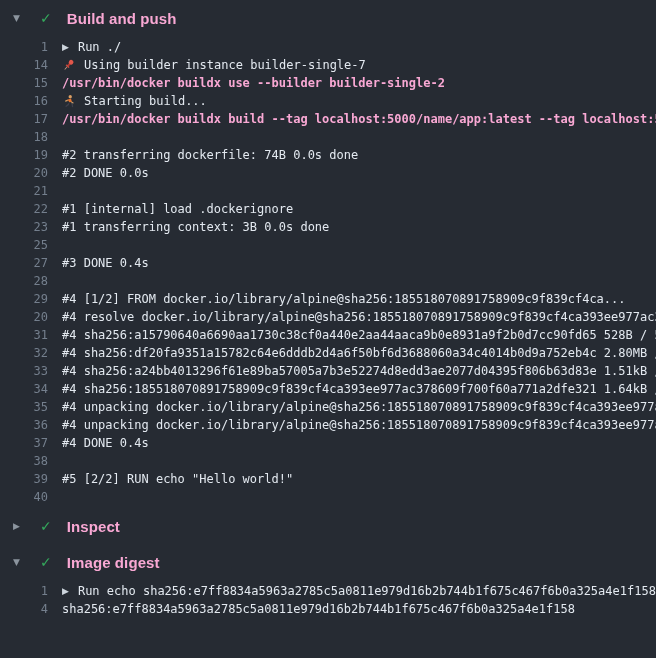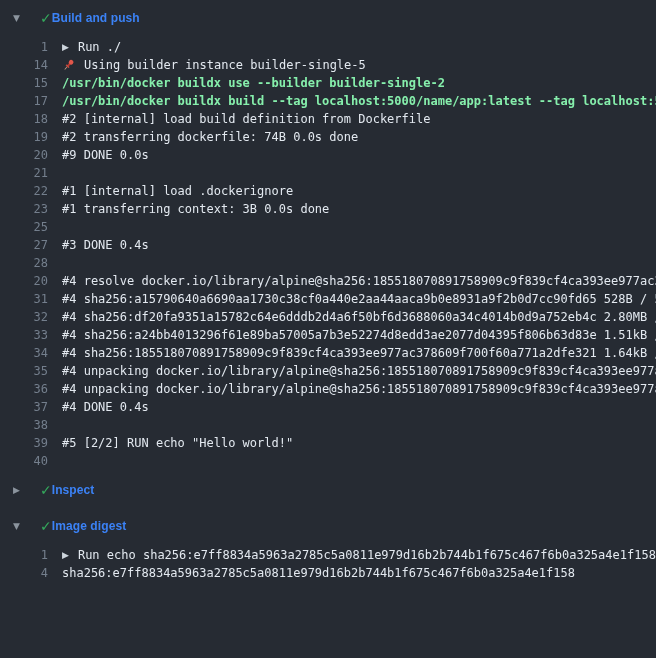--- a/index.html
+++ b/index.html
@@ -20,21 +20,22 @@
     width:12px; flex-shrink:0;
     font-size:9px; color:#8b949e; text-align:left;
     font-family:"DejaVu Sans", sans-serif;
   }
   .check {
     margin-left:15px; flex-shrink:0;
     color:#34a85c; font-weight:bold; font-size:14px;
     font-family:"DejaVu Sans", sans-serif;
   }
   .step-title {
-    font-size:12px; font-weight:bold; color:#3b82f6;
+    margin-left:15px;
+    font-size:15px; font-weight:bold; color:#f9a8d4;
     letter-spacing:.1px;
   }
 
   .step-lines { padding:2px 0 2px 0; }
   .log-line {
     display:flex; align-items:center;
     height:18px;
     font-family:"DejaVu Sans Mono","Liberation Mono",monospace;
     font-size:12px; line-height:18px;
     white-space:pre; overflow:hidden;
@@ -44,21 +45,21 @@
     text-align:right; color:#747f8d;
     cursor:pointer;
   }
   .lc {
     margin-left:14px;
     display:flex; align-items:center;
     color:#e3e9f0;
     white-space:pre;
     flex-shrink:0;
   }
-  .lc.command { color:#86efac; font-weight:bold; }
+  .lc.command { color:#f9a8d4; font-weight:bold; }
   .run-tri {
     font-size:9px; color:#cdd5dd; margin-right:9px;
     font-family:"DejaVu Sans", sans-serif;
   }
   .inline-icon { width:14px; height:15px; margin-right:8px; flex-shrink:0; }
 </style>
 </head>
 <body>
 
 <div class="log-viewer">
@@ -72,32 +73,43 @@
         <div class="log-line"><span class="ln">1</span><span class="lc"><span class="run-tri">▶</span><span class="ltxt">Run ./</span></span></div>
         <div class="log-line"><span class="ln">14</span><span class="lc">
   <svg class="inline-icon" viewBox="0 0 16 16">
     <g transform="rotate(42 8 7)">
       <rect x="6.9" y="4.5" width="2.2" height="5.2" fill="#b5392f"></rect>
       <rect x="5.6" y="8.6" width="4.8" height="1.6" rx="0.6" fill="#c9473c"></rect>
       <circle cx="8" cy="3.4" r="2.7" fill="#e2574b"></circle>
       <rect x="7.6" y="10.2" width="0.9" height="4.2" fill="#caa28a"></rect>
     </g>
   </svg>
-<span class="ltxt">Using builder instance builder-single-5</span></span></div>
+<span class="ltxt">Using builder instance builder-single-7</span></span></div>
         <div class="log-line"><span class="ln">15</span><span class="lc command"><span class="ltxt">/usr/bin/docker buildx use --builder builder-single-2</span></span></div>
+        <div class="log-line"><span class="ln">16</span><span class="lc">
+  <svg class="inline-icon" viewBox="0 0 16 16">
+    <circle cx="9.4" cy="2.6" r="1.9" fill="#d9a066"></circle>
+    <path d="M6.2 5.6 L10.4 4.8 L11.2 8.2 L8.4 8.8 Z" fill="#e8702a"></path>
+    <path d="M10.8 7.6 L13.4 9.4 L12.6 10.6 L10.0 8.9 Z" fill="#d9a066"></path>
+    <path d="M6.4 5.8 L3.4 7.0 L3.9 8.3 L6.8 7.4 Z" fill="#d9a066"></path>
+    <path d="M8.6 8.6 L6.0 11.4 L3.6 13.4 L4.8 14.4 L8.0 12.0 Z" fill="#3d3f4a"></path>
+    <path d="M9.6 8.6 L11.0 11.6 L11.4 14.6 L12.8 14.2 L12.4 10.6 Z" fill="#3d3f4a"></path>
+  </svg>
+<span class="ltxt">Starting build...</span></span></div>
         <div class="log-line"><span class="ln">17</span><span class="lc command"><span class="ltxt">/usr/bin/docker buildx build --tag localhost:5000/name/app:latest --tag localhost:5000</span></span></div>
-        <div class="log-line"><span class="ln">18</span><span class="lc"><span class="ltxt">#2 [internal] load build definition from Dockerfile</span></span></div>
+        <div class="log-line"><span class="ln">18</span></div>
         <div class="log-line"><span class="ln">19</span><span class="lc"><span class="ltxt">#2 transferring dockerfile: 74B 0.0s done</span></span></div>
-        <div class="log-line"><span class="ln">20</span><span class="lc"><span class="ltxt">#9 DONE 0.0s</span></span></div>
+        <div class="log-line"><span class="ln">20</span><span class="lc"><span class="ltxt">#2 DONE 0.0s</span></span></div>
         <div class="log-line"><span class="ln">21</span><span class="lc"><span class="ltxt"></span></span></div>
         <div class="log-line"><span class="ln">22</span><span class="lc"><span class="ltxt">#1 [internal] load .dockerignore</span></span></div>
         <div class="log-line"><span class="ln">23</span><span class="lc"><span class="ltxt">#1 transferring context: 3B 0.0s done</span></span></div>
         <div class="log-line"><span class="ln">25</span><span class="lc"><span class="ltxt"></span></span></div>
         <div class="log-line"><span class="ln">27</span><span class="lc"><span class="ltxt">#3 DONE 0.4s</span></span></div>
         <div class="log-line"><span class="ln">28</span><span class="lc"><span class="ltxt"></span></span></div>
+        <div class="log-line"><span class="ln">29</span><span class="lc"><span class="ltxt">#4 [1/2] FROM docker.io/library/alpine@sha256:185518070891758909c9f839cf4ca...</span></span></div>
         <div class="log-line"><span class="ln">20</span><span class="lc"><span class="ltxt">#4 resolve docker.io/library/alpine@sha256:185518070891758909c9f839cf4ca393ee977ac378609f700f60a771a2dfe321</span></span></div>
         <div class="log-line"><span class="ln">31</span><span class="lc"><span class="ltxt">#4 sha256:a15790640a6690aa1730c38cf0a440e2aa44aaca9b0e8931a9f2b0d7cc90fd65 528B / 528B done</span></span></div>
         <div class="log-line"><span class="ln">32</span><span class="lc"><span class="ltxt">#4 sha256:df20fa9351a15782c64e6dddb2d4a6f50bf6d3688060a34c4014b0d9a752eb4c 2.80MB / 2.80MB done</span></span></div>
         <div class="log-line"><span class="ln">33</span><span class="lc"><span class="ltxt">#4 sha256:a24bb4013296f61e89ba57005a7b3e52274d8edd3ae2077d04395f806b63d83e 1.51kB / 1.51kB done</span></span></div>
         <div class="log-line"><span class="ln">34</span><span class="lc"><span class="ltxt">#4 sha256:185518070891758909c9f839cf4ca393ee977ac378609f700f60a771a2dfe321 1.64kB / 1.64kB done</span></span></div>
         <div class="log-line"><span class="ln">35</span><span class="lc"><span class="ltxt">#4 unpacking docker.io/library/alpine@sha256:185518070891758909c9f839cf4ca393ee977ac378609f700f60a771a2dfe321</span></span></div>
         <div class="log-line"><span class="ln">36</span><span class="lc"><span class="ltxt">#4 unpacking docker.io/library/alpine@sha256:185518070891758909c9f839cf4ca393ee977ac378609f700f60a771a2dfe321 done</span></span></div>
         <div class="log-line"><span class="ln">37</span><span class="lc"><span class="ltxt">#4 DONE 0.4s</span></span></div>
         <div class="log-line"><span class="ln">38</span><span class="lc"><span class="ltxt"></span></span></div>
         <div class="log-line"><span class="ln">39</span><span class="lc"><span class="ltxt">#5 [2/2] RUN echo "Hello world!"</span></span></div>

